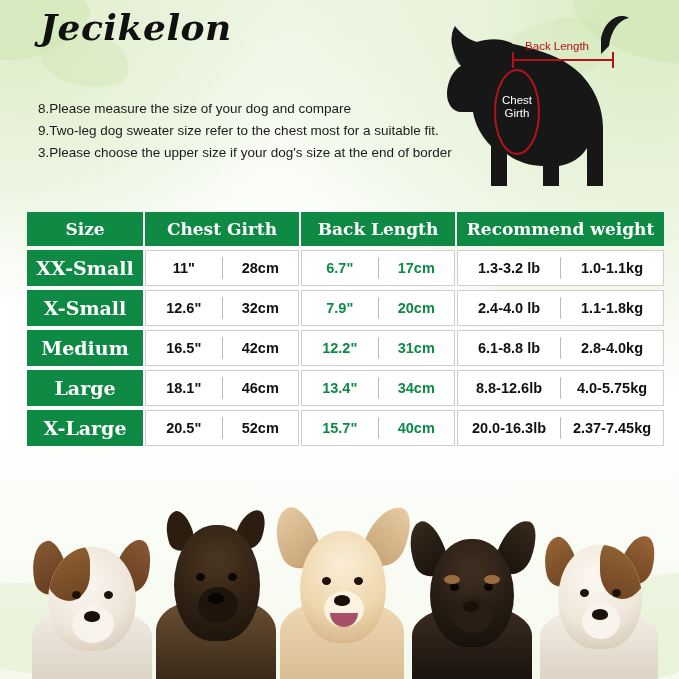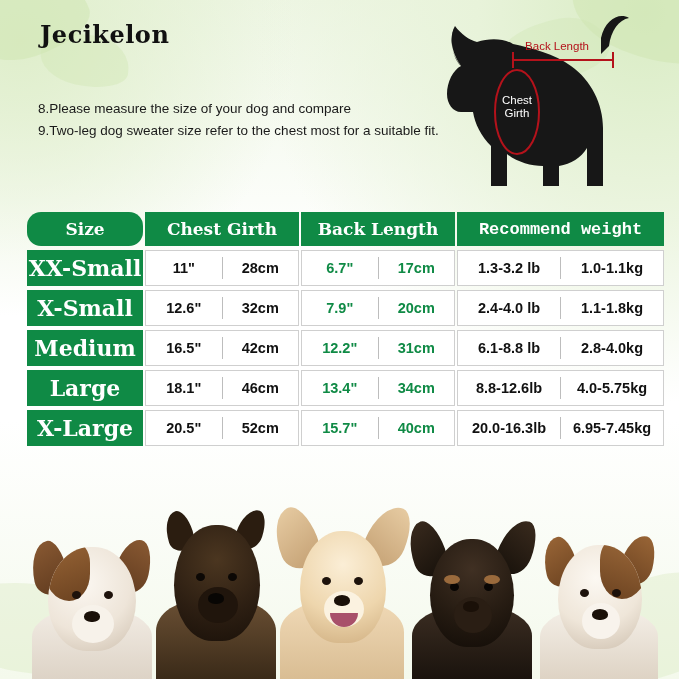--- a/index.html
+++ b/index.html
@@ -35,26 +35,27 @@
   .leaf.l1 { width: 120px; height: 70px; left: -30px; top: -14px; transform: rotate(-18deg); }
   .leaf.l2 { width: 90px; height: 52px; left: 40px; top: 34px; transform: rotate(12deg); opacity:.4;}
   .leaf.l3 { width: 150px; height: 80px; right: -40px; top: -24px; transform: rotate(22deg); }
   .leaf.l4 { width: 110px; height: 60px; right: 70px; top: 20px; transform: rotate(-10deg); opacity:.35;}
   .leaf.l5 { width: 180px; height: 90px; left: -60px; bottom: 6px; transform: rotate(10deg); opacity:.3;}
   .leaf.l6 { width: 200px; height: 100px; right: -70px; bottom: 0px; transform: rotate(-14deg); opacity:.3;}
 
   .brand {
     position: absolute;
     left: 40px;
-    top: 20px;
+    top: 6px;
     font-family: "DejaVu Serif", serif;
     font-weight: bold;
-    font-size: 24px;
+    font-size: 36px;
     color: #111111;
     letter-spacing: .5px;
+    font-style: italic;
   }
   .attention {
     position: absolute;
     left: 40px;
     top: 68px;
     font-family: "DejaVu Serif", serif;
     font-weight: bold;
     font-size: 20px;
     color: #e8249a;
   }
@@ -115,29 +116,29 @@
   table.size-table th {
     background: #0f8a45;
     color: #ffffff;
     font-size: 17px;
     font-family: "DejaVu Serif", serif;
     font-weight: bold;
     height: 32px;
     text-align: center;
     border: 0;
   }
-  table.size-table th.size-col { width: 114px; border-radius: 14px; }
+  table.size-table th.size-col { width: 114px; }
   table.size-table th.chest-col { width: 152px; }
   table.size-table th.back-col { width: 152px; }
-  table.size-table th.weight-col { width: 205px; font-family: Liberation Mono, monospace; }
+  table.size-table th.weight-col { width: 205px; }
 
   td.size-cell {
     background: #0f8a45;
     color: #ffffff;
-    font-size: 22px;
+    font-size: 19px;
     font-family: "DejaVu Serif", serif;
     font-weight: bold;
     text-align: center;
     height: 34px;
   }
   td.data-cell {
     background: #ffffff;
     height: 34px;
     padding: 0;
     border: 1px solid #cfcfcf;
@@ -222,20 +223,21 @@
   <div class="leaf l4"></div>
   <div class="leaf l5"></div>
   <div class="leaf l6"></div>
 
   <div class="brand">Jecikelon</div>
 
 
   <div class="notes">
     <span class="note">8.Please measure the size of your dog and compare</span>
     <span class="note">9.Two-leg dog sweater size refer to the chest most for a suitable fit.</span>
+    <span class="note">3.Please choose the upper size if your dog's size at the end of border</span>
   </div>
 
   <div class="diagram">
     <svg width="240" height="192" viewBox="0 0 240 192">
 
       <path d="M196 30 C200 12 214 4 224 10 C214 12 206 22 204 38 L196 46 Z" fill="#171717"></path>
 
       <path d="M56 58 C46 44 44 28 50 18 C56 26 64 32 72 34 C84 30 98 30 108 36
                C126 40 150 46 166 58 C186 72 198 96 198 120 L198 178
                L182 178 L182 140 C176 150 166 156 154 158 L154 178 L138 178
@@ -377,21 +379,21 @@
           <div class="pair">
             <span class="half">15.7"</span>
             <span class="sep"></span>
             <span class="half">40cm</span>
           </div>
         </td>
         <td class="data-cell">
           <div class="pair">
             <span class="half">20.0-16.3lb</span>
             <span class="sep"></span>
-            <span class="half">6.95-7.45kg</span>
+            <span class="half">2.37-7.45kg</span>
           </div>
         </td>
       </tr>
     </tbody>
   </table>
 
   <div class="photo-strip">
 
     <div class="dog" style="left:26px; width:132px; height:180px;">
       <div class="body" style="left:6px; width:120px; height:70px; background:linear-gradient(180deg,#f2ece4,#ddd3c6);"></div>

